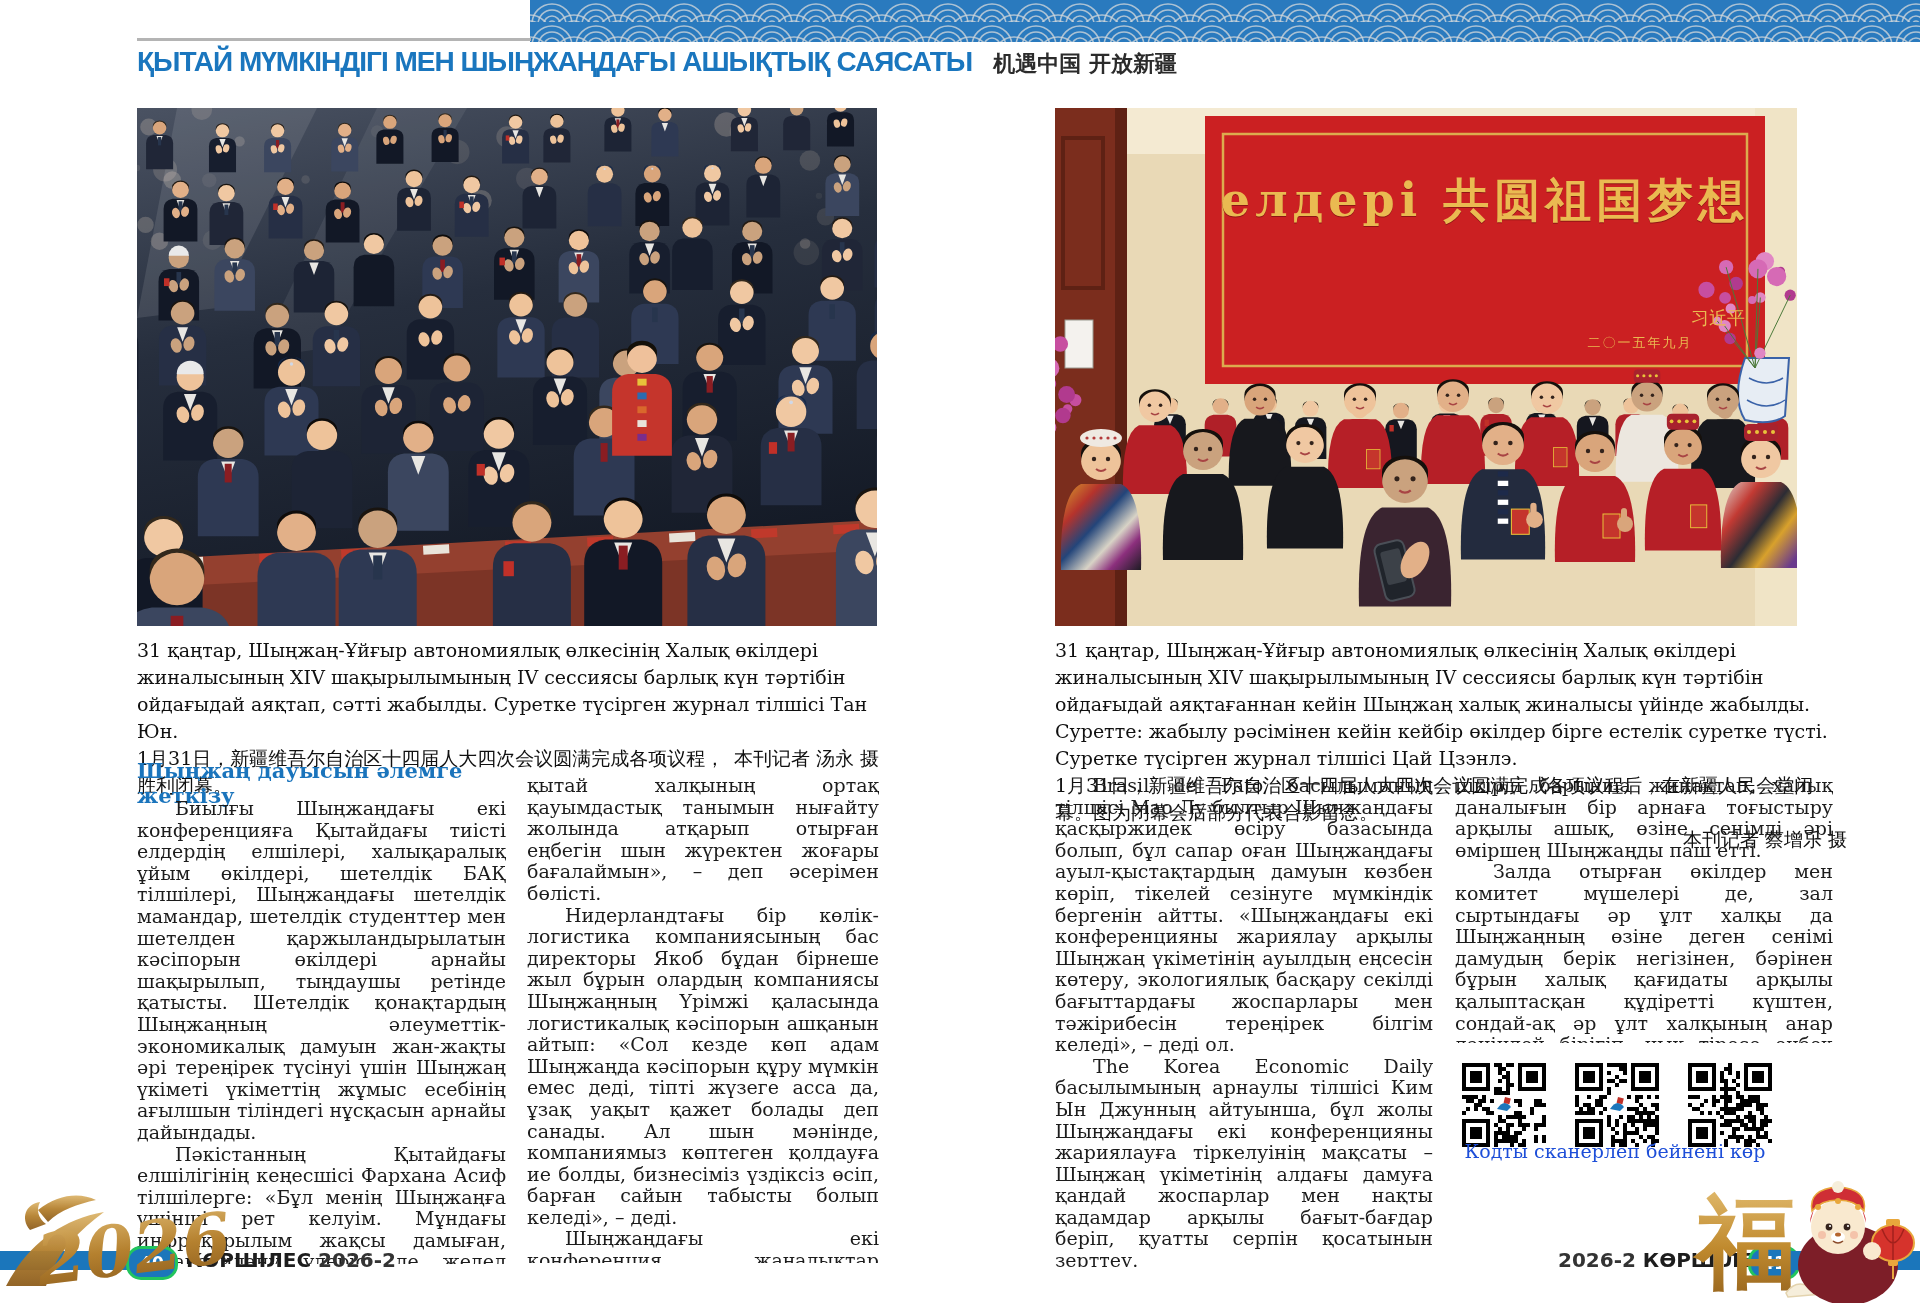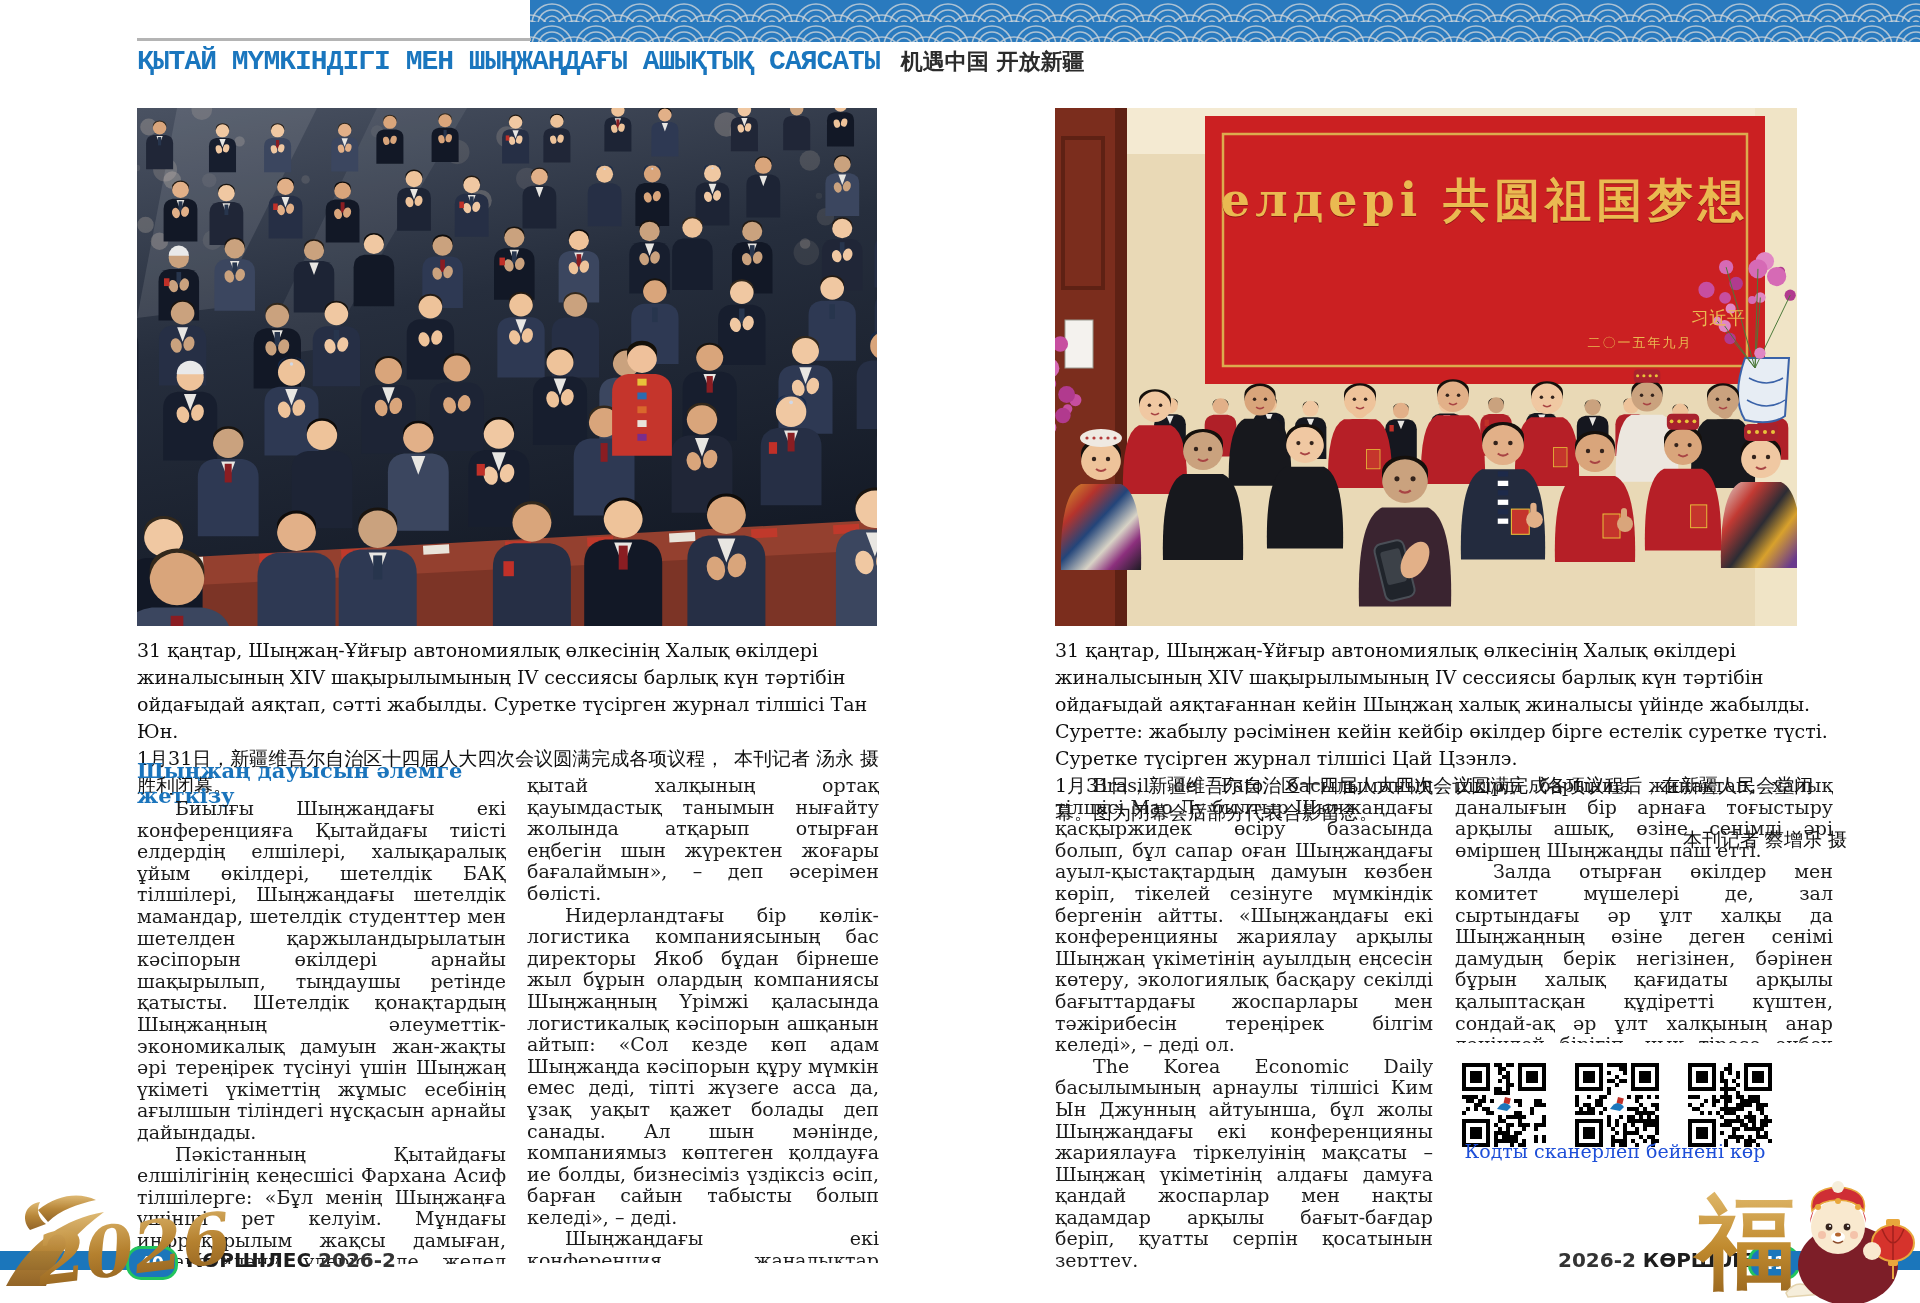--- a/index.html
+++ b/index.html
@@ -5,21 +5,21 @@
   html,body{margin:0;padding:0;background:#9a9a9a;}
   .sheet{position:relative;width:1920px;height:1303px;background:#ffffff;overflow:hidden;margin:0 auto;
          font-family:"DejaVu Serif","Liberation Serif",serif;color:#1c1c1c;}
 
   
   .top-band{position:absolute;left:530px;top:0;width:1390px;height:42px;}
   .top-rule{position:absolute;left:137px;top:38px;width:394px;height:3px;background:#b4b4b4;}
 
   
   .header-row{position:absolute;left:137px;top:46px;white-space:nowrap;}
-  .title-kk{font-family:Liberation Mono, monospace;font-weight:bold;font-size:28px;
+  .title-kk{font-family:Liberation Sans, sans-serif;font-weight:bold;font-size:28px;
             color:#1a76be;letter-spacing:-1px;}
   .title-zh{font-family:"DejaVu Sans","Liberation Sans",sans-serif;font-size:22px;color:#2b2b2b;
             font-weight:bold;margin-left:16px;}
 
   
   .photo{position:absolute;top:108px;height:518px;overflow:hidden;background:#222;}
   #photoL{left:137px;width:740px;}
   #photoR{left:1055px;width:742px;}
   .photo svg{display:block;}
   .banner-text{position:absolute;left:150px;top:62px;width:560px;text-align:center;

